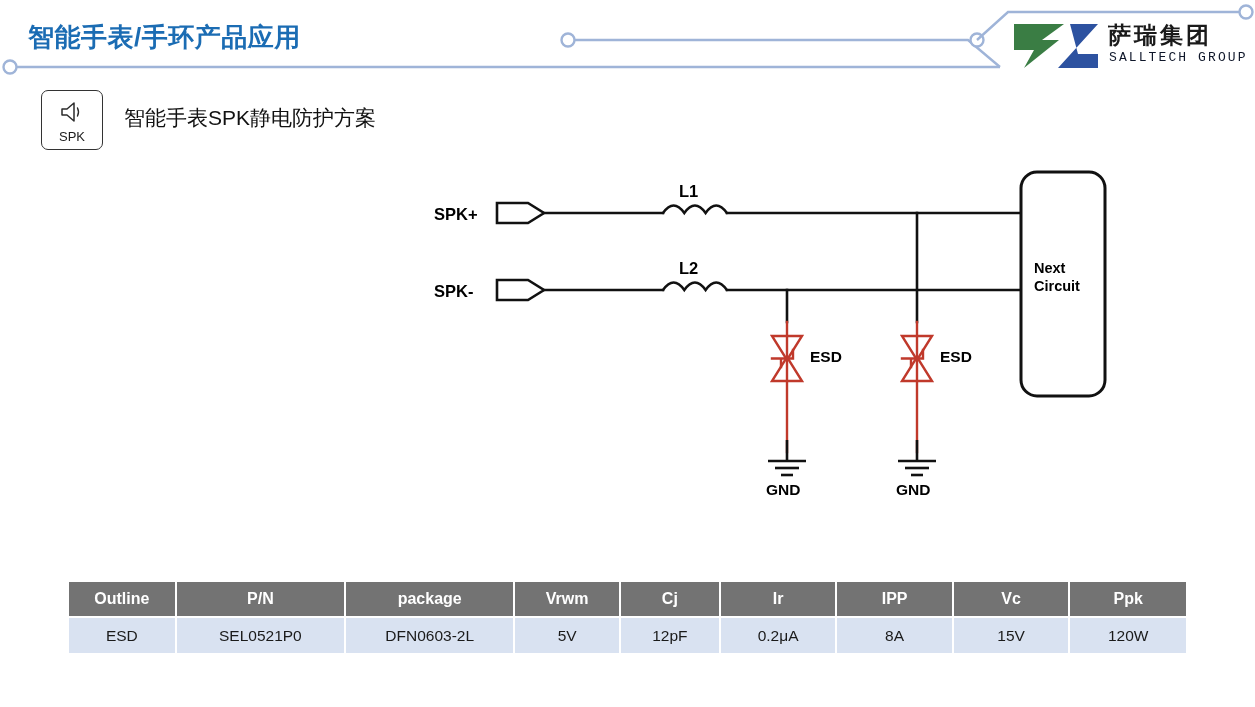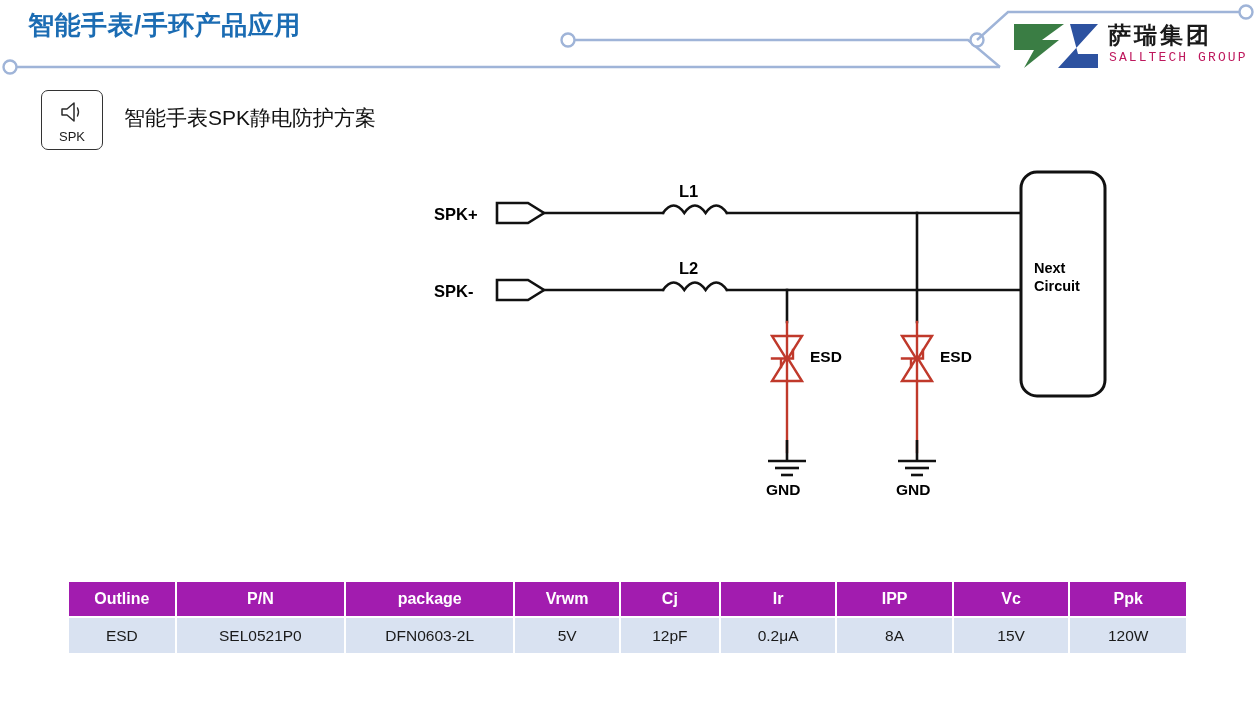--- a/index.html
+++ b/index.html
@@ -8,39 +8,39 @@
     width:1255px;height:707px;
     background:#ffffff;
     font-family:"Liberation Sans", sans-serif;
     overflow:hidden;
     position:relative;
   }
   .slide{position:absolute;inset:0;}
 
   
   .hdr-title{
-    position:absolute;left:28px;top:8px;
+    position:absolute;left:28px;top:20px;
     font-size:26px;font-weight:bold;
     color:#1b6cb3;
     letter-spacing:.5px;
     white-space:nowrap;
   }
   .hdr-deco{position:absolute;left:0;top:0;width:1255px;height:80px;}
 
   
   .logo{position:absolute;left:1012px;top:18px;width:240px;height:58px;font-family:Liberation Mono, monospace;}
   .logo-mark{position:absolute;left:0;top:2px;width:88px;height:52px;}
   .logo-cn{
     position:absolute;left:96px;top:2px;
     font-size:23px;font-weight:bold;color:#1a1a1a;
     letter-spacing:3px;white-space:nowrap;
   }
   .logo-en{
     position:absolute;left:97px;top:32px;
-    font-size:13px;color:#be185d;
+    font-size:13px;color:#0f172a;
     letter-spacing:2.1px;white-space:nowrap;
   }
 
   
   .spk-box{
     position:absolute;left:41px;top:90px;
     width:60px;height:58px;
     border:1.6px solid #333;border-radius:7px;
     background:#fff;
   }
@@ -67,21 +67,21 @@
   }
 
   
   .tbl{
     position:absolute;left:67px;top:580px;
     width:1121px;
     border-collapse:separate;border-spacing:2px;
     table-layout:fixed;
   }
   .tbl th{
-    background:#a21caf;color:#fff;
+    background:#737373;color:#fff;
     font-size:16px;font-weight:bold;
     height:32px;text-align:center;
     border:0;
   }
   .tbl td{
     background:#d9e2f1;color:#1a1a1a;
     font-size:15.5px;height:33px;
     text-align:center;border:0;
   }
 </style>

